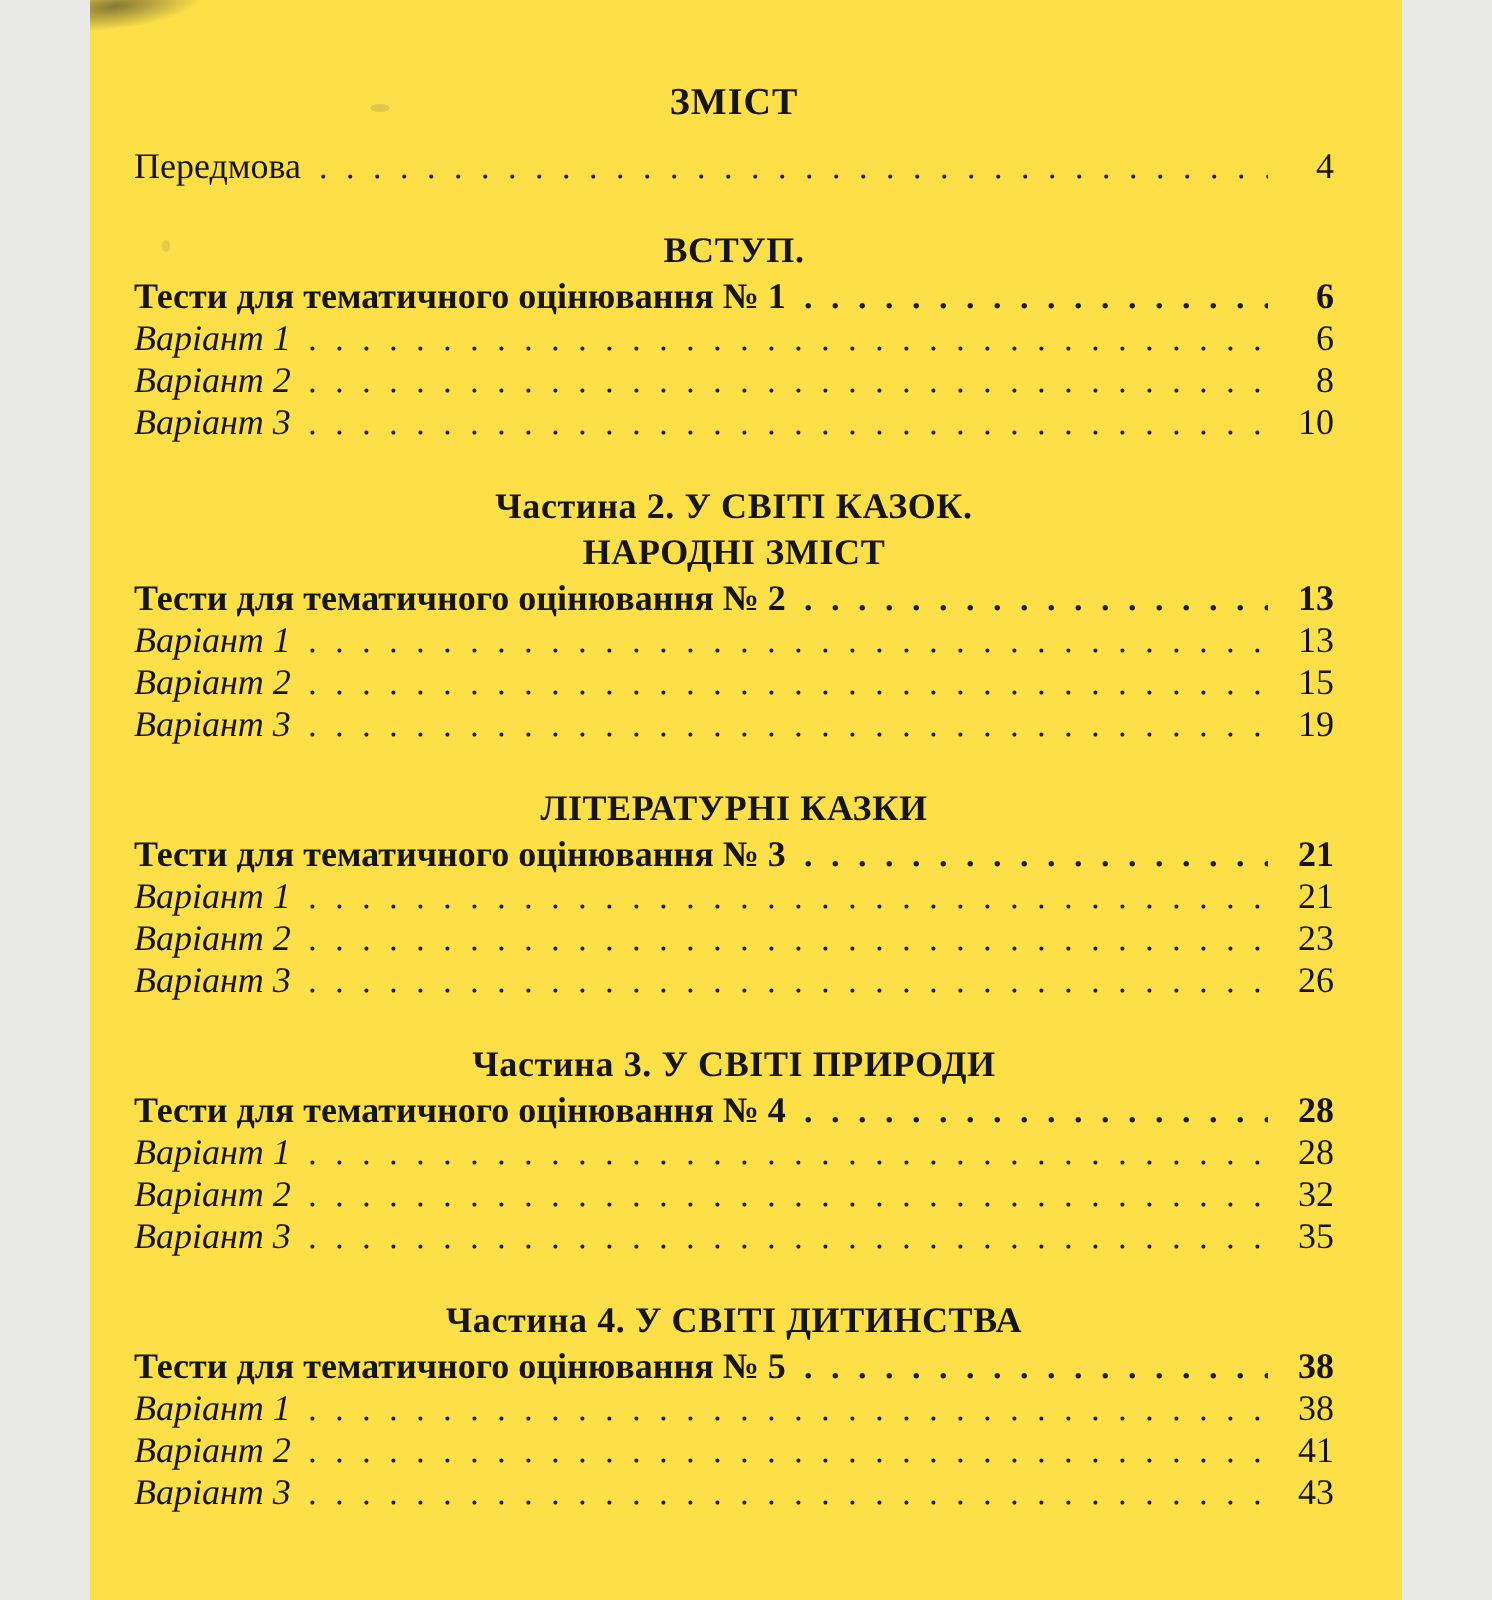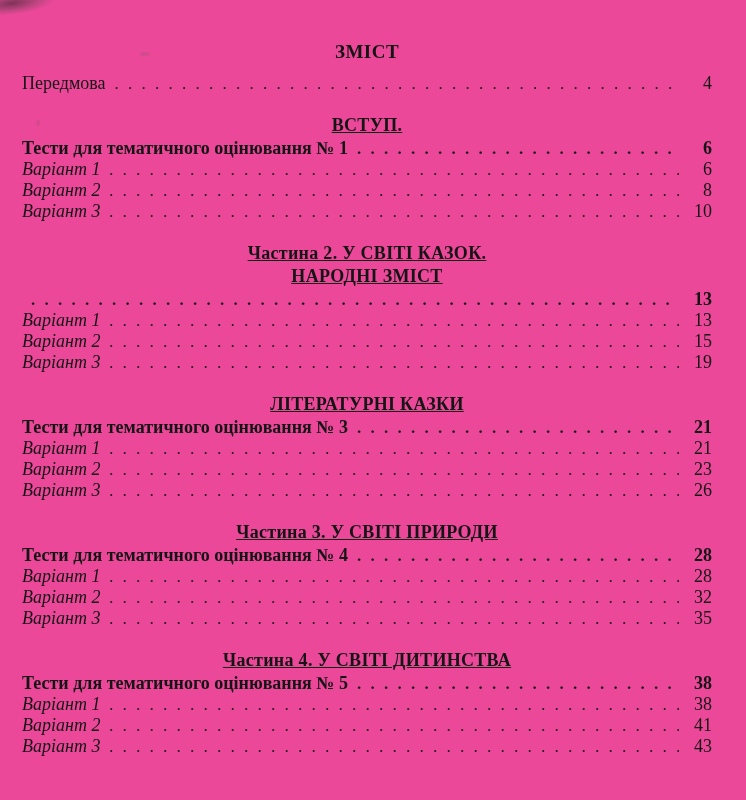--- a/index.html
+++ b/index.html
@@ -2,26 +2,26 @@
 <html lang="uk"><head>
 <meta charset="utf-8">
 <style>
   html, body {
     margin: 0;
     padding: 0;
     background: #e9e9e7;
   }
   .page {
     position: relative;
-    width: 746px;
+    width: 656px;
     height: 800px;
     box-sizing: border-box;
     margin: 0 auto;
     padding: 40px 34px 0 22px;
-    background: #ec4899;
+    background: #fde047;
     color: #151515;
     font-family: "Liberation Serif", "DejaVu Serif", serif;
     overflow: hidden;
   }
   
   .smudge-corner {
     position: absolute;
     top: -7px;
     left: -10px;
     width: 64px;
@@ -87,21 +87,20 @@
 
   .preface-row { margin-top: 9px; }
 
   .section { margin-top: 20px; }
   .heading {
     text-align: center;
     font-weight: bold;
     font-size: 18px;
     line-height: 23px;
     letter-spacing: 0.3px;
-    text-decoration: underline;
   }
   .rows { margin-top: 1px; }
 </style>
 </head>
 <body>
 
 <div class="page">
   <div class="smudge-corner"></div>
   <div class="speck-1"></div>
   <div class="speck-2"></div>
@@ -140,20 +139,21 @@
           <span class="pagenum">10</span>
         </div>
       </div>
     </div>
 
     <div class="section">
       <div class="heading">Частина 2. У СВІТІ КАЗОК.</div>
       <div class="heading">НАРОДНІ ЗМІСТ</div>
       <div class="rows">
         <div class="row bold">
+          <span class="label">Тести для тематичного оцінювання № 2</span>
           <span class="leader">. . . . . . . . . . . . . . . . . . . . . . . . . . . . . . . . . . . . . . . . . . . . . . . . . . . . . . . . . . . . . . . . . . . . . . . . . . . . . . . . </span>
           <span class="pagenum">13</span>
         </div>
         <div class="row italic">
           <span class="label">Варіант 1</span>
           <span class="leader">. . . . . . . . . . . . . . . . . . . . . . . . . . . . . . . . . . . . . . . . . . . . . . . . . . . . . . . . . . . . . . . . . . . . . . . . . . . . . . . . </span>
           <span class="pagenum">13</span>
         </div>
         <div class="row italic">
           <span class="label">Варіант 2</span>

